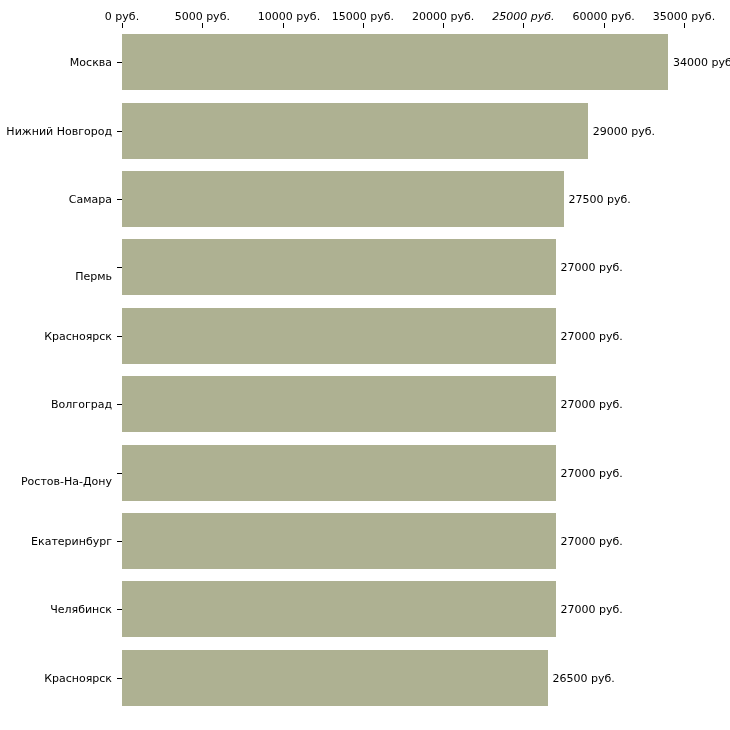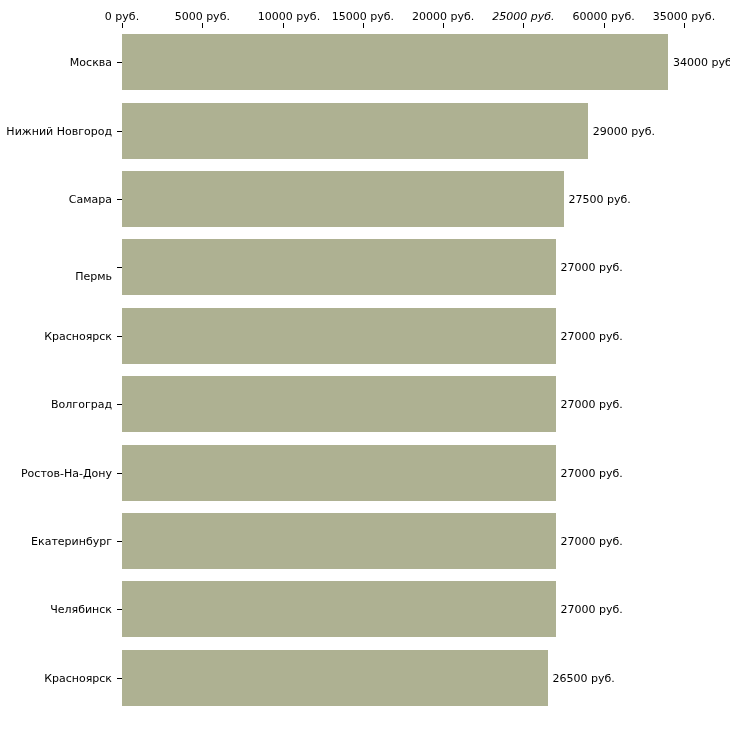--- a/index.html
+++ b/index.html
@@ -112,21 +112,21 @@
       <div class="cat-tick-mark" style="left: 117px; width: 5px; top: 267.4px;"></div>
       <div class="cat-label-wrap" style="top: 335.8px;">
         <div class="cat-label" style="top: 0px; padding-right: 6px;">Красноярск</div>
       </div>
       <div class="cat-tick-mark" style="left: 117px; width: 5px; top: 335.8px;"></div>
       <div class="cat-label-wrap" style="top: 404.2px;">
         <div class="cat-label" style="top: 0px; padding-right: 6px;">Волгоград</div>
       </div>
       <div class="cat-tick-mark" style="left: 117px; width: 5px; top: 404.2px;"></div>
       <div class="cat-label-wrap" style="top: 472.6px;">
-        <div class="cat-label" style="top: 0px; padding-right: 6px; margin-left: 22px;">Ростов-На-Дону</div>
+        <div class="cat-label" style="top: 8px; padding-right: 6px; margin-left: 22px;">Ростов-На-Дону</div>
       </div>
       <div class="cat-tick-mark" style="left: 117px; width: 5px; top: 472.6px;"></div>
       <div class="cat-label-wrap" style="top: 541px;">
         <div class="cat-label" style="top: 0px; padding-right: 6px;">Екатеринбург</div>
       </div>
       <div class="cat-tick-mark" style="left: 117px; width: 5px; top: 541px;"></div>
       <div class="cat-label-wrap" style="top: 609.4px;">
         <div class="cat-label" style="top: 0px; padding-right: 6px;">Челябинск</div>
       </div>
       <div class="cat-tick-mark" style="left: 117px; width: 5px; top: 609.4px;"></div>

